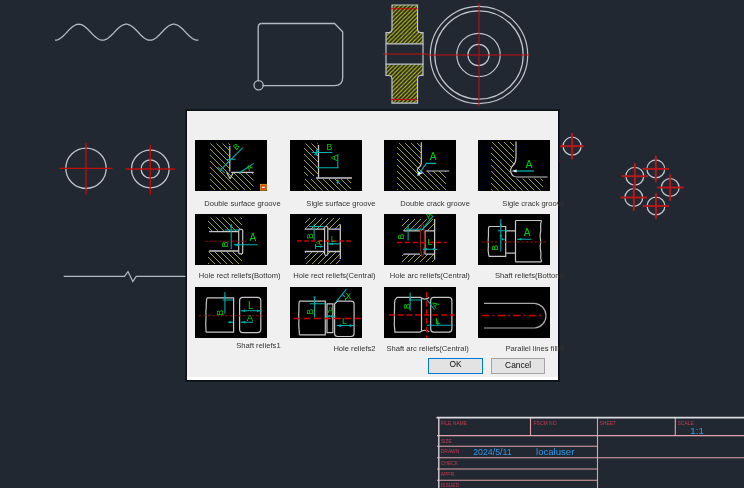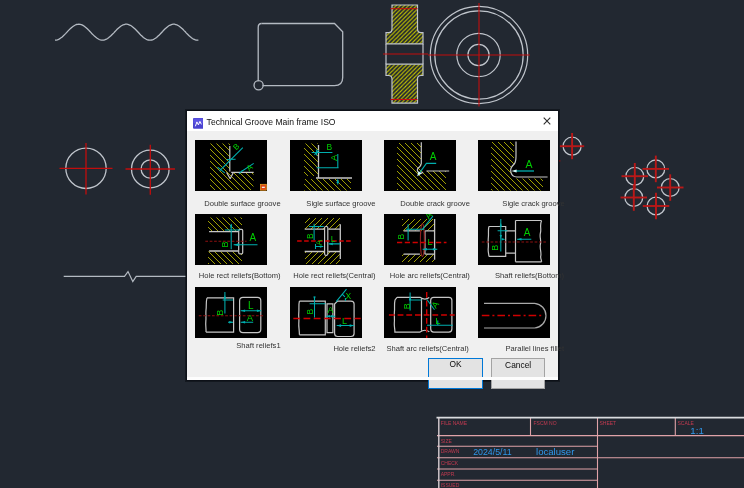--- a/index.html
+++ b/index.html
@@ -4,21 +4,21 @@
 html,body{margin:0;padding:0;}
 body{width:744px;height:488px;background:#222831;overflow:hidden;position:relative;font-family:"Liberation Sans",sans-serif;}
 .abs{position:absolute;}
 .dlg{position:absolute;left:185.8px;top:110.3px;width:371.2px;height:268.4px;background:#f0f0f0;border:1.4px solid #0d1118;box-shadow:0 0 0 1px rgba(8,11,16,0.55);}
 .titlebar{position:absolute;left:0;top:0;width:371.2px;height:19.7px;background:#ffffff;}
 .title{position:absolute;left:19.8px;top:5.4px;font-size:8.6px;color:#101010;}
 .closex{position:absolute;left:356.2px;top:6px;width:8px;height:8px;}
 .btm{position:absolute;left:0;bottom:0;width:371.2px;height:2.8px;background:#fdfdfd;}
 .tile{position:absolute;width:72px;height:51.2px;background:#000;}
 .tlabel{position:absolute;width:100px;text-align:right;font-size:7.6px;color:#333333;}
-.btn{position:absolute;width:54.3px;height:31px;box-sizing:border-box;background:#e3e3e3;font-size:8.4px;color:#0a0a0a;text-align:center;}
+.btn{position:absolute;width:54.3px;height:16px;box-sizing:border-box;background:#e3e3e3;font-size:8.4px;color:#0a0a0a;text-align:center;}
 </style></head>
 <body>
 <svg class="abs" width="744" height="488" style="left:0;top:0">
   <path d="M55.0,40.2 L56.2,40.1 L57.4,39.8 L58.6,39.3 L59.8,38.7 L61.0,37.8 L62.2,36.9 L63.4,35.8 L64.6,34.6 L65.8,33.4 L67.0,32.1 L68.1,30.9 L69.3,29.6 L70.5,28.5 L71.7,27.4 L72.9,26.5 L74.1,25.7 L75.3,25.0 L76.5,24.5 L77.7,24.3 L78.9,24.2 L80.1,24.3 L81.3,24.6 L82.5,25.2 L83.7,25.8 L84.9,26.7 L86.1,27.7 L87.3,28.8 L88.5,29.9 L89.7,31.2 L90.8,32.4 L92.0,33.7 L93.2,34.9 L94.4,36.1 L95.6,37.1 L96.8,38.0 L98.0,38.8 L99.2,39.5 L100.4,39.9 L101.6,40.1 L102.8,40.2 L104.0,40.0 L105.2,39.7 L106.4,39.2 L107.6,38.5 L108.8,37.6 L110.0,36.6 L111.2,35.5 L112.4,34.3 L113.6,33.1 L114.8,31.8 L115.9,30.6 L117.1,29.3 L118.3,28.2 L119.5,27.2 L120.7,26.2 L121.9,25.5 L123.1,24.9 L124.3,24.5 L125.5,24.2 L126.7,24.2 L127.9,24.4 L129.1,24.8 L130.3,25.3 L131.5,26.0 L132.7,26.9 L133.9,27.9 L135.1,29.0 L136.3,30.2 L137.5,31.5 L138.7,32.8 L139.8,34.0 L141.0,35.2 L142.2,36.3 L143.4,37.4 L144.6,38.3 L145.8,39.0 L147.0,39.6 L148.2,40.0 L149.4,40.2 L150.6,40.2 L151.8,40.0 L153.0,39.6 L154.2,39.0 L155.4,38.3 L156.6,37.4 L157.8,36.3 L159.0,35.2 L160.2,34.0 L161.4,32.7 L162.6,31.5 L163.7,30.2 L164.9,29.0 L166.1,27.9 L167.3,26.9 L168.5,26.0 L169.7,25.3 L170.9,24.8 L172.1,24.4 L173.3,24.2 L174.5,24.2 L175.7,24.5 L176.9,24.9 L178.1,25.5 L179.3,26.2 L180.5,27.2 L181.7,28.2 L182.9,29.3 L184.1,30.6 L185.3,31.8 L186.4,33.1 L187.6,34.3 L188.8,35.5 L190.0,36.6 L191.2,37.6 L192.4,38.5 L193.6,39.2 L194.8,39.7 L196.0,40.0 L197.2,40.2 L198.4,40.1" fill="none" stroke="#b4bac2" stroke-width="1.3"></path>
   <path d="M261.5,23.5 L334.5,23.5 L342.7,31.7 L342.7,77.5 Q342.7,85.6 334.5,85.6 L262.5,85.6" fill="none" stroke="#b4bac2" stroke-width="1.3"></path>
   <path d="M258.2,81.2 L258.2,27.5 Q258.2,23.5 261.5,23.5" fill="none" stroke="#b4bac2" stroke-width="1.3"></path>
   <circle cx="258.6" cy="85.2" r="4.6" fill="none" stroke="#b4bac2" stroke-width="1.3"></circle>
   <defs>
     <pattern id="gh" width="4.1" height="4.1" patternUnits="userSpaceOnUse">
       <path d="M-1,1 L1,-1 M0,4.1 L4.1,0 M3.1,5.1 L5.1,3.1" stroke="#c2c200" stroke-width="1.05" fill="none"></path>
@@ -93,31 +93,20 @@
     <text x="440.7" y="476.2">APPR.</text>
     <text x="440.7" y="487.4">ISSUED</text>
   </g>
   <g fill="#2f97ea" font-family="Liberation Sans">
     <text x="473.2" y="455.2" font-size="8.8px">2024/5/11</text>
     <text x="536" y="455.2" font-size="9.6px">localuser</text>
     <text x="690.3" y="433.9" font-size="9.7px">1:1</text>
   </g>
 </svg>
 <div class="dlg">
-  <div class="titlebar">
-    <svg class="abs" style="left:6px;top:6.9px" width="10.7" height="10.7" viewBox="0 0 10.7 10.7">
-      <rect x="0" y="0" width="10.7" height="10.7" rx="1" fill="#4a43d0"></rect>
-      <rect x="0.5" y="0.5" width="9.7" height="4.8" rx="1" fill="#5b52e2"></rect>
-      <path d="M2.4,8.3 L3.9,3.9 L5.4,6.9 L6.9,3.4 L8.4,6.4" fill="none" stroke="#fff" stroke-width="1"></path>
-    </svg>
-    <div class="title">Technical Groove Main frame ISO</div>
-    <svg class="closex" viewBox="0 0 9 9">
-        <path d="M0.8,0.8 L8.2,8.2 M8.2,0.8 L0.8,8.2" stroke="#2c2c2c" stroke-width="1.25"></path>
-      </svg>
-  </div>
   <div class="tile" style="left:7.8px;top:29.0px"><svg width="72" height="51.2" viewBox="0 0 72 51.2">
         <defs>
           <pattern id="h1" width="6.0" height="6.0" patternUnits="userSpaceOnUse">
             <path d="M-1.5,4.5 L1.5,7.5 M0,0 L6.0,6.0 M4.5,-1.5 L7.5,1.5" stroke="#abab00" stroke-width="0.95" fill="none" stroke-dasharray="100 0"></path>
           </pattern>
         </defs>
 <path d="M15,3.5 L35,3.5 L35,32.5 L58.5,32.5 L58.5,50 L15,50 Z" fill="url(#h1)"></path>
 <path d="M34.8,6 L34.8,31.5 M31.6,32.4 L35.2,38.7 M35.2,38.7 L38.2,32.8 M36.2,32.3 L58.7,32.3" stroke="#c6c6c6" stroke-width="1.2" fill="none"></path>
 <path d="M47.8,7.6 L24.5,31 M41.2,14.2 L28.2,27.4 M31.8,19.6 L40.6,19.2 M22.6,27.2 L29.8,32.8 M45.7,32 L58.7,23.4 M44,34 L47.4,30.4" stroke="#00aeae" stroke-width="1.05" fill="none"></path>
 <text x="38.8" y="9.4" fill="#00cf00" font-size="8" font-family="Liberation Sans" transform="rotate(-45 41.3 6.9)">B</text>

